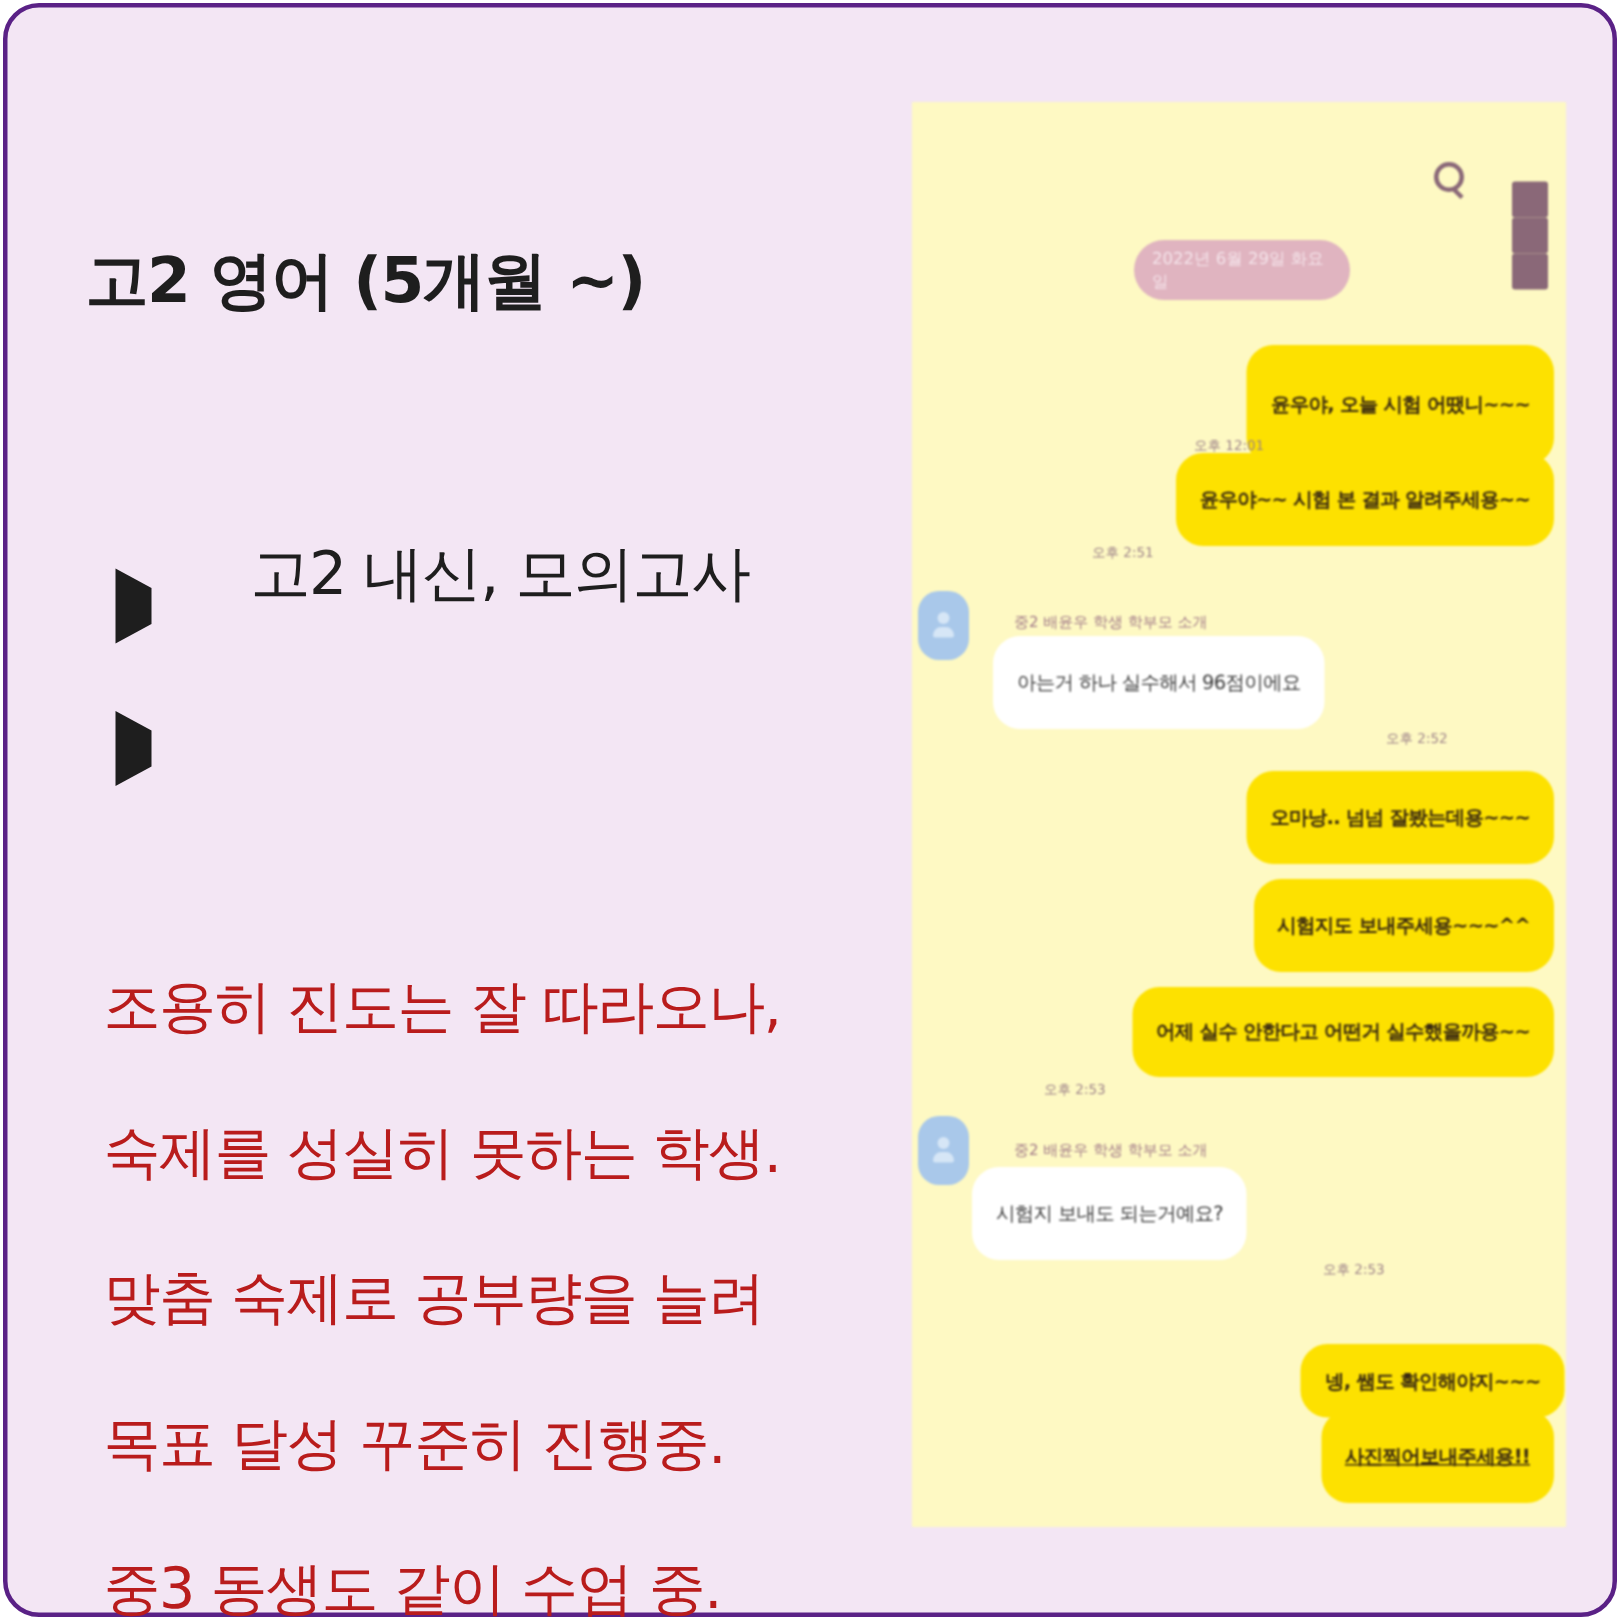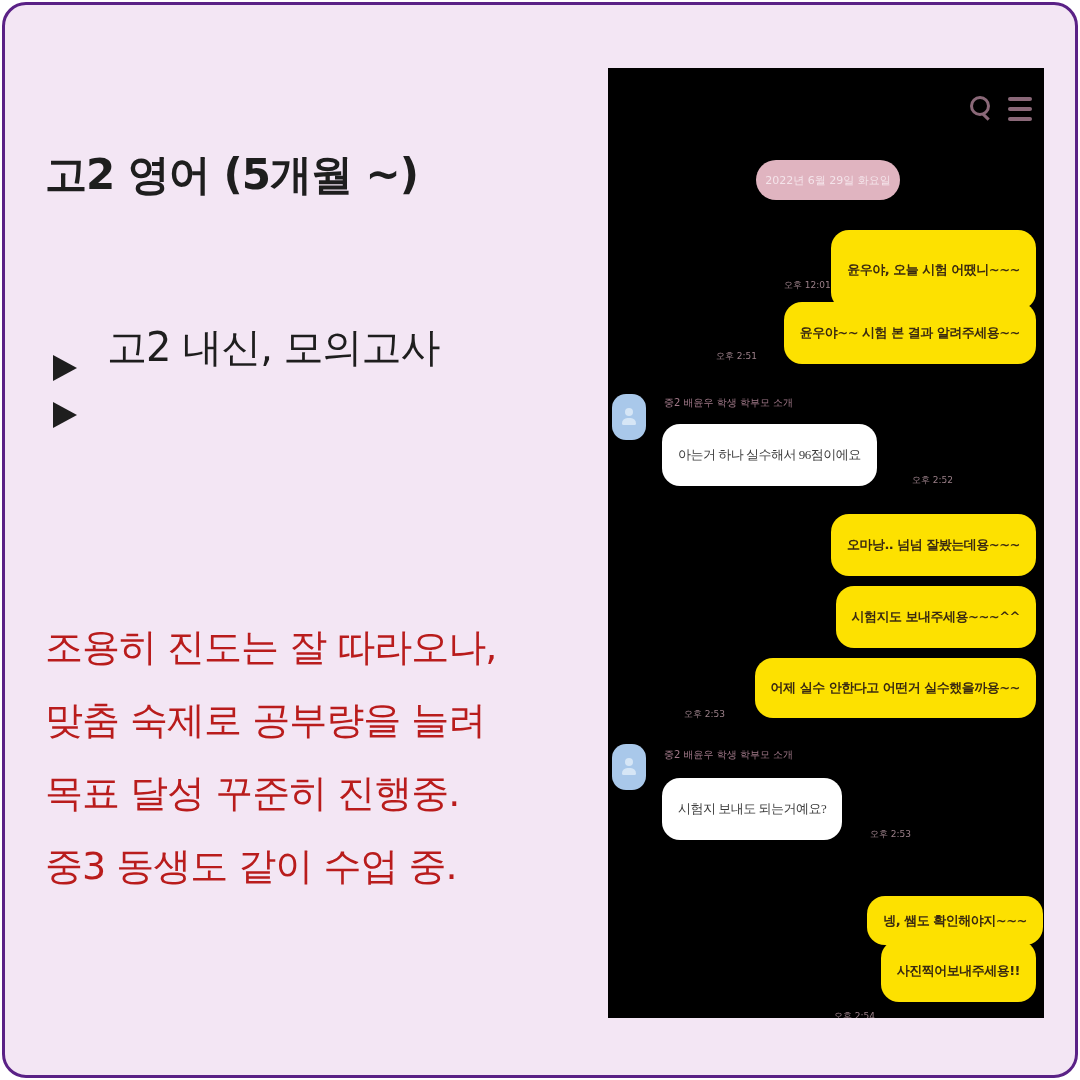--- a/index.html
+++ b/index.html
@@ -1,15 +1,15 @@
 <!DOCTYPE html>
 <html><head>
 <meta charset="utf-8">
 <style>
-  * { box-sizing: border-box; margin: 0; padding: 0; }
+  * { box-sizing: border-box; margin: 0; padding: 12px; }
   html, body { width: 1080px; height: 1080px; background: #ffffff; overflow: hidden; }
   body { font-family: "DejaVu Sans", "Liberation Sans", sans-serif; }
   .card {
     position: absolute; left: 2px; top: 2px; width: 1076px; height: 1076px;
     background: #f3e6f4; border: 3px solid #5a2186; border-radius: 24px;
   }
   .title {
     position: absolute; left: 40px; top: 142px;
     font-size: 42px; font-weight: bold; color: #1e1e1e; letter-spacing: -1px;
     white-space: nowrap;
@@ -22,36 +22,36 @@
   .bullet .sub { display: block; color: #f5552e; padding-left: 0; }
   .desc {
     position: absolute; left: 40px; top: 606px; width: 540px;
     font-size: 38px; line-height: 73px; color: #b91c1c; letter-spacing: -1px;
   }
   .desc div { white-space: nowrap; }
 
   
   .chat {
     position: absolute; left: 608px; top: 68px; width: 436px; height: 950px;
-    background: #000000; overflow: hidden; filter: blur(0.6px);
+    background: #fef9c3; overflow: hidden; filter: blur(0.6px);
   }
   .chat .icons { position: absolute; right: 12px; top: 28px; display: flex; gap: 16px; align-items: center; }
   .search-ic { width: 22px; height: 26px; position: relative; }
   .search-ic::before { content: ""; position: absolute; left: 0; top: 0; width: 14px; height: 14px; border: 3px solid #8a6878; border-radius: 50%; }
   .search-ic::after { content: ""; position: absolute; left: 14px; top: 16px; width: 3px; height: 9px; background: #8a6878; transform: rotate(-45deg); }
   .menu-ic { width: 24px; height: 24px; display: flex; flex-direction: column; justify-content: space-between; }
   .menu-ic span { height: 4px; background: #8a6878; border-radius: 2px; display: block; }
   .datepill {
     position: absolute; left: 148px; top: 92px; width: 144px; height: 40px;
     background: #e0b4c0; border-radius: 20px; color: #f4e4ea; font-size: 11px;
     display: flex; align-items: center; justify-content: center;
   }
   .msg { position: absolute; display: flex; align-items: center; padding: 0 16px; font-size: 13px; color: #3a2a10; white-space: nowrap; font-weight: bold; letter-spacing: -0.5px; }
   .msg.me { background: #fde100; border-radius: 18px; }
-  .msg.other { background: #ffffff; border-radius: 18px; color: #3a3a3a; font-weight: normal; font-family: Liberation Serif, serif; }
+  .msg.other { background: #ffffff; border-radius: 18px; color: #3a3a3a; font-weight: normal; }
   .ts { position: absolute; font-size: 9px; color: #9a7f88; white-space: nowrap; }
   .avatar { position: absolute; left: 4px; width: 34px; height: 46px; border-radius: 14px; background: #a9c8ea; }
   .avatar::before { content: ""; position: absolute; left: 13px; top: 14px; width: 8px; height: 8px; border-radius: 50%; background: #d6e6f6; }
   .avatar::after { content: ""; position: absolute; left: 10px; top: 24px; width: 14px; height: 7px; border-radius: 7px 7px 2px 2px; background: #d6e6f6; }
   .sender { position: absolute; left: 56px; font-size: 10px; color: #a07888; white-space: nowrap; }
 </style>
 </head>
 <body>
 
 <div class="card">
@@ -63,20 +63,21 @@
       <span class="tri"></span>
       <span class="txt">고2 내신, 모의고사</span>
     </div>
     <div class="bullet highlight">
       <span class="tri"></span>
     </div>
   </div>
 
   <div class="desc">
     <div>조용히 진도는 잘 따라오나,</div>
+    <div>숙제를 성실히 못하는 학생.</div>
     <div>맞춤 숙제로 공부량을 늘려</div>
     <div>목표 달성 꾸준히 진행중.</div>
     <div>중3 동생도 같이 수업 중.</div>
   </div>
 </div>
 
 <div class="chat">
   <div class="icons">
     <span class="search-ic"></span>
     <span class="menu-ic">
@@ -101,20 +102,20 @@
 
   <div class="msg me" style="right:8px; top:446px; height:62px;">오마낭.. 넘넘 잘봤는데용~~~</div>
 
   <div class="msg me" style="right:8px; top:518px; height:62px;">시험지도 보내주세용~~~^^</div>
 
   <div class="msg me" style="right:8px; top:590px; height:60px;">어제 실수 안한다고 어떤거 실수했을까용~~</div>
   <div class="ts" style="left:76px; top:640px;">오후 2:53</div>
 
   <div class="avatar" style="top:676px;"></div>
   <div class="sender" style="top:680px;">중2 배윤우 학생 학부모 소개</div>
-  <div class="msg other" style="left:54px; top:710px; height:62px;">시험지 보내도 되는거예요?</div>
+  <div class="msg other" style="left:40px; top:710px; height:62px;">시험지 보내도 되는거예요?</div>
   <div class="ts" style="left:262px; top:760px;">오후 2:53</div>
 
   <div class="msg me" style="right:1px; top:800px; height:49px;margin-top:28px;">넹, 쌤도 확인해야지~~~</div>
 
-  <div class="msg me" style="right:8px; top:872px; height:62px;">사진찍어보내주세용!!</div>
+  <div class="msg me" style="right:8px; top:872px; height:62px;text-decoration:underline;">사진찍어보내주세용!!</div>
   <div class="ts" style="left:226px; top:922px;margin-top:20px;">오후 2:54</div>
 </div>
 
 </body></html>

